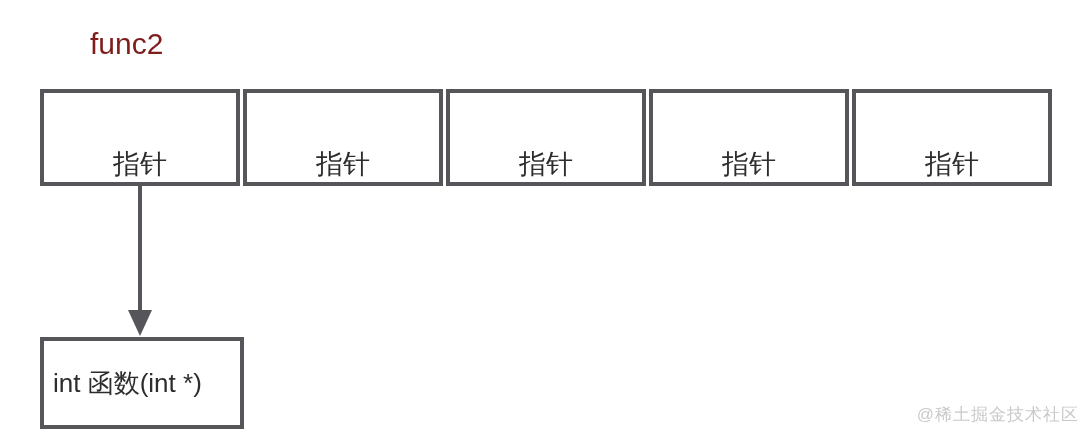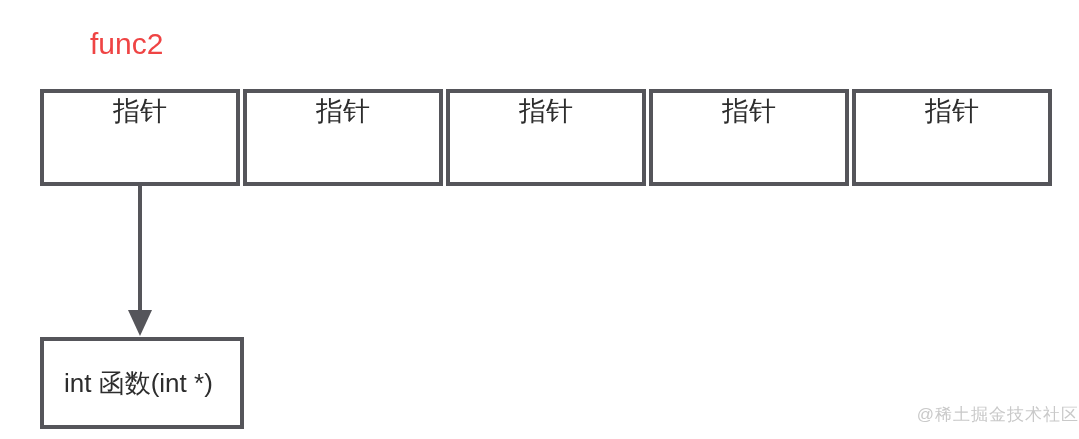--- a/index.html
+++ b/index.html
@@ -14,37 +14,37 @@
     height: 439px;
     background: #ffffff;
     overflow: hidden;
   }
   .array-label {
     position: absolute;
     left: 90px;
     top: 27px;
     font-size: 30px;
     line-height: 34px;
-    color: #ef4444;
+    color: #7f1d1d;
   }
   .cell-row {
     position: absolute;
     left: 40px;
     top: 89px;
     display: flex;
     gap: 3px;
   }
   .cell {
     box-sizing: border-box;
     width: 200px;
     height: 97px;
     border: 4px solid #55555a;
     background: #ffffff;
     display: flex;
-    align-items: flex-start;
+    align-items: flex-end;
     justify-content: center;
     font-size: 27px;
     color: #2d2d2d;
   }
   .arrow-svg {
     position: absolute;
     left: 123px;
     top: 186px;
     width: 34px;
     height: 152px;
@@ -54,21 +54,21 @@
     box-sizing: border-box;
     left: 40px;
     top: 337px;
     width: 204px;
     height: 92px;
     border: 4px solid #55555a;
     background: #ffffff;
     display: flex;
     align-items: center;
     justify-content: flex-start;
-    padding-left: 20px;
+    padding-left: 9px;
     font-size: 26px;
     color: #2d2d2d;
     white-space: nowrap;
   }
   .watermark {
     position: absolute;
     right: 0;
     bottom: 13px;
     font-size: 17px;
     color: #c9c9c9;

